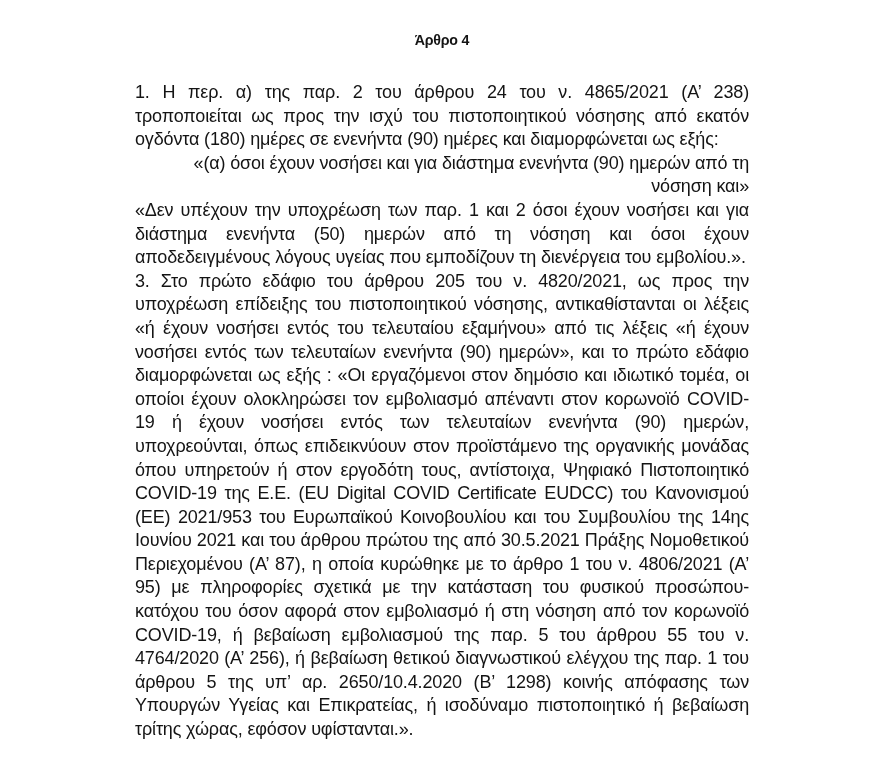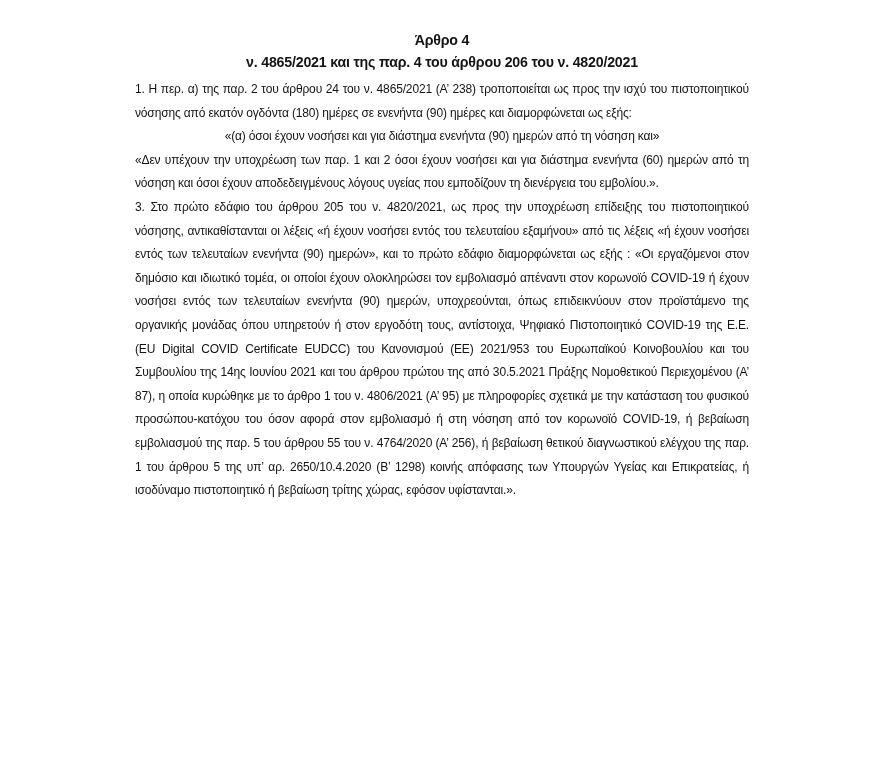--- a/index.html
+++ b/index.html
@@ -7,35 +7,34 @@
       width: 880px; height: 779px; overflow: hidden; position: relative;
       font-family: "Liberation Sans", "DejaVu Sans", sans-serif;
       color: #141414;
     }
     .page { position: absolute; left: 135px; top: 30px; width: 614px; }
     .heading {
       text-align: center; font-weight: bold; font-size: 14.2px; line-height: 21px;
       margin: 0; letter-spacing: -0.2px;
     }
     .heading.title { margin-bottom: 1px; }
-    .heading-block { margin-bottom: 5px; }
+    .heading-block { margin-bottom: 30px; }
     .para {
-      font-size: 12px; line-height: 23.6px; margin: 0;
+      font-size: 18px; line-height: 23.6px; margin: 0;
       text-align: justify; letter-spacing: -0.15px;
     }
-    .para.left { text-align: center; }
+    .para.left { text-align: right; }
     .last-line-left { text-align-last: left; }
   </style>
 </head>
 <body>
 
 <div class="page">
   <div class="heading-block">
     <p class="heading title">Άρθρο 4</p>
-    <p class="heading">ν. 4865/2021 και της παρ. 4 του άρθρου 206 του ν. 4820/2021</p>
   </div>
   <div>
     <p class="para last-line-left">1. Η περ. α) της παρ. 2 του άρθρου 24 του ν. 4865/2021 (Α’ 238) τροποποιείται ως προς την ισχύ του πιστοποιητικού νόσησης από εκατόν ογδόντα (180) ημέρες σε ενενήντα (90) ημέρες και διαμορφώνεται ως εξής:</p>
     <p class="para left">«(α) όσοι έχουν νοσήσει και για διάστημα ενενήντα (90) ημερών από τη νόσηση και»</p>
-    <p class="para last-line-left">«Δεν υπέχουν την υποχρέωση των παρ. 1 και 2 όσοι έχουν νοσήσει και για διάστημα ενενήντα (60) ημερών από τη νόσηση και όσοι έχουν αποδεδειγμένους λόγους υγείας που εμποδίζουν τη διενέργεια του εμβολίου.».</p>
+    <p class="para last-line-left">«Δεν υπέχουν την υποχρέωση των παρ. 1 και 2 όσοι έχουν νοσήσει και για διάστημα ενενήντα (50) ημερών από τη νόσηση και όσοι έχουν αποδεδειγμένους λόγους υγείας που εμποδίζουν τη διενέργεια του εμβολίου.».</p>
     <p class="para last-line-left">3. Στο πρώτο εδάφιο του άρθρου 205 του ν. 4820/2021, ως προς την υποχρέωση επίδειξης του πιστοποιητικού νόσησης, αντικαθίστανται οι λέξεις «ή έχουν νοσήσει εντός του τελευταίου εξαμήνου» από τις λέξεις «ή έχουν νοσήσει εντός των τελευταίων ενενήντα (90) ημερών», και το πρώτο εδάφιο διαμορφώνεται ως εξής : «Οι εργαζόμενοι στον δημόσιο και ιδιωτικό τομέα, οι οποίοι έχουν ολοκληρώσει τον εμβολιασμό απέναντι στον κορωνοϊό COVID-19 ή έχουν νοσήσει εντός των τελευταίων ενενήντα (90) ημερών, υποχρεούνται, όπως επιδεικνύουν στον προϊστάμενο της οργανικής μονάδας όπου υπηρετούν ή στον εργοδότη τους, αντίστοιχα, Ψηφιακό Πιστοποιητικό COVID-19 της Ε.Ε. (EU Digital COVID Certificate EUDCC) του Κανονισμού (ΕΕ) 2021/953 του Ευρωπαϊκού Κοινοβουλίου και του Συμβουλίου της 14ης Ιουνίου 2021 και του άρθρου πρώτου της από 30.5.2021 Πράξης Νομοθετικού Περιεχομένου (Α’ 87), η οποία κυρώθηκε με το άρθρο 1 του ν. 4806/2021 (Α’ 95) με πληροφορίες σχετικά με την κατάσταση του φυσικού προσώπου-κατόχου του όσον αφορά στον εμβολιασμό ή στη νόσηση από τον κορωνοϊό COVID-19, ή βεβαίωση εμβολιασμού της παρ. 5 του άρθρου 55 του ν. 4764/2020 (Α’ 256), ή βεβαίωση θετικού διαγνωστικού ελέγχου της παρ. 1 του άρθρου 5 της υπ’ αρ. 2650/10.4.2020 (Β’ 1298) κοινής απόφασης των Υπουργών Υγείας και Επικρατείας, ή ισοδύναμο πιστοποιητικό ή βεβαίωση τρίτης χώρας, εφόσον υφίστανται.».</p>
   </div>
 </div>
 
 </body></html>

